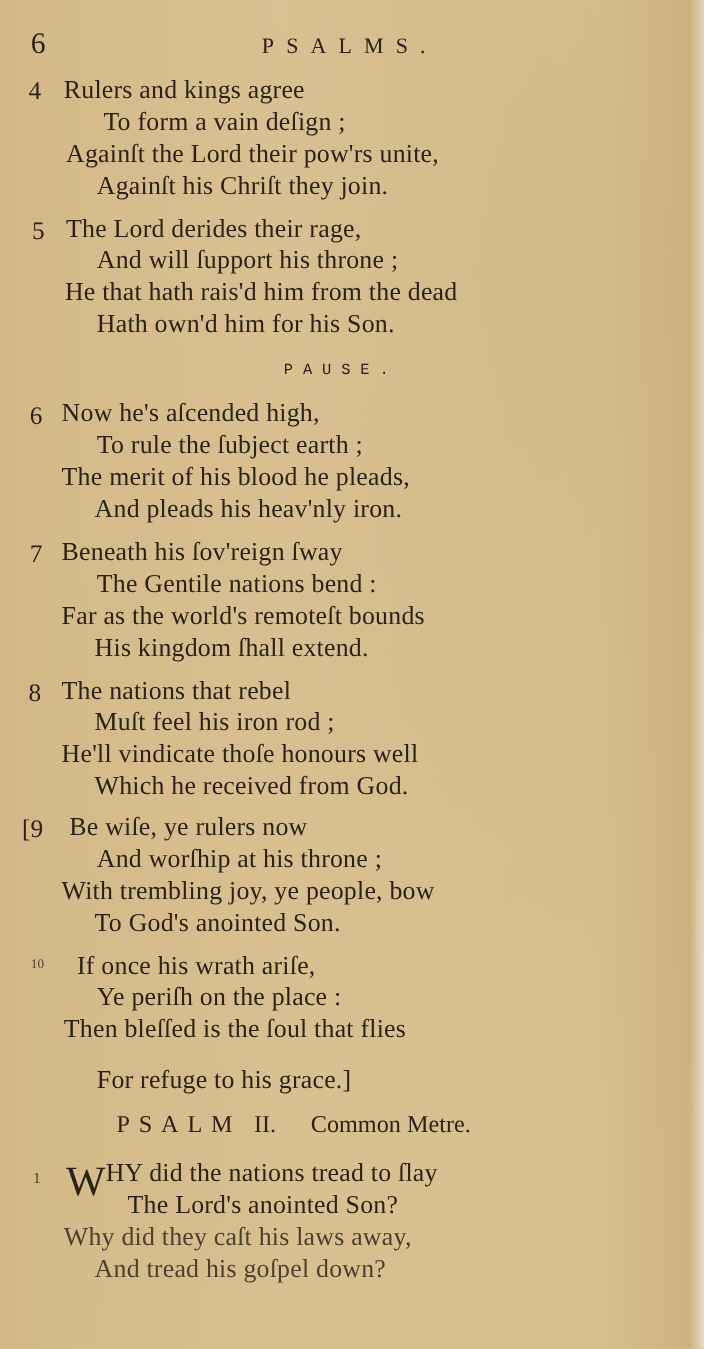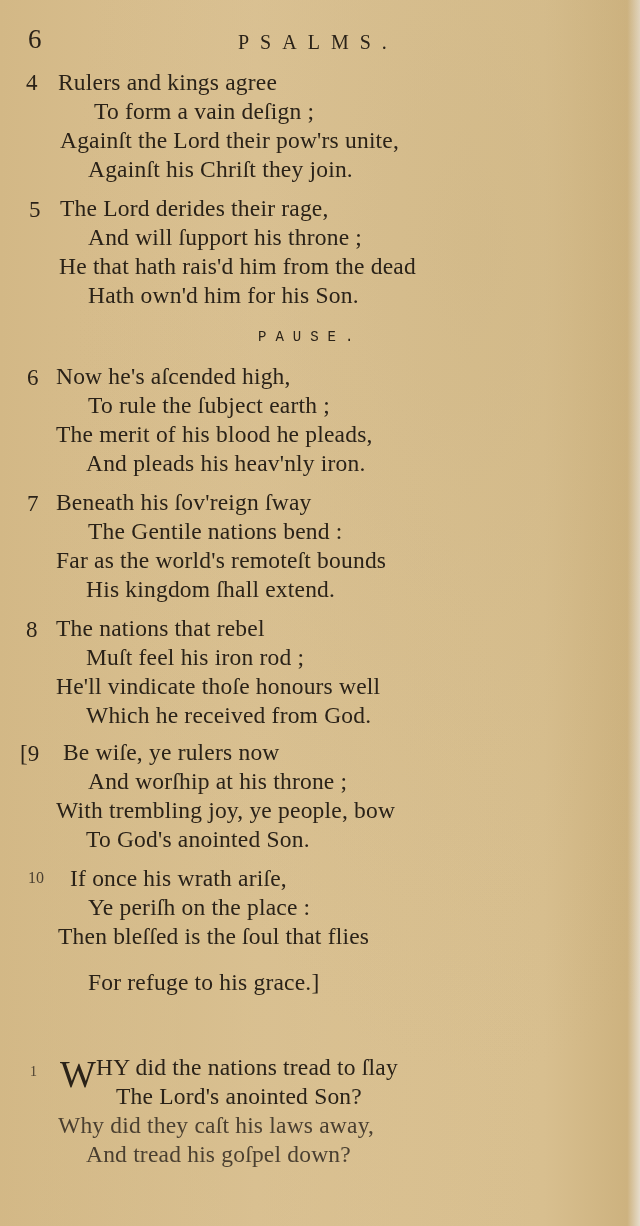--- a/index.html
+++ b/index.html
@@ -82,27 +82,32 @@
 
   <div>
     <span class="abs num" style="left:20px;top:741px;">[9</span>
     <span class="abs line" style="left:63px;top:739px;">Be wiſe, ye rulers now</span>
     <span class="abs line" style="left:88px;top:768px;">And worſhip at his throne ;</span>
     <span class="abs line" style="left:56px;top:797px;text-align:right;">With trembling joy, ye people, bow</span>
     <span class="abs line" style="left:86px;top:826px;">To God's anointed Son.</span>
   </div>
 
   <div>
-    <span class="abs num faint" style="left:28px;top:869px;font-size:16px;">10</span>
+    <span class="abs num faint" style="left:28px;top:869px;font-size:12px;">10</span>
     <span class="abs line" style="left:70px;top:865px;">If once his wrath ariſe,</span>
     <span class="abs line" style="left:88px;top:894px;">Ye periſh on the place :</span>
     <span class="abs line" style="left:58px;top:923px;">Then bleſſed is the ſoul that flies</span>
     <span class="abs line" style="left:88px;top:952px;margin-top:17px;">For refuge to his grace.]</span>
   </div>
 
+  <div class="abs psalm-title">
+    <span class="ps">PSALM</span>
+    <span class="roman">II.</span>
+    <span class="metre">Common Metre.</span>
+  </div>
 
   <div>
     <span class="abs stanza-num small faint" style="left:30px;top:1064px;">1</span>
     <span class="abs line" style="left:60px;top:1054px;">
       <span class="dropcap">W</span><span>HY did the nations tread to ſlay</span>
     </span>
     <span class="abs line" style="left:116px;top:1083px;">The Lord's anointed Son?</span>
     <span class="abs line faint" style="left:58px;top:1112px;">Why did they caſt his laws away,</span>
     <span class="abs line faint" style="left:86px;top:1141px;text-align:right;">And tread his goſpel down?</span>
   </div>

